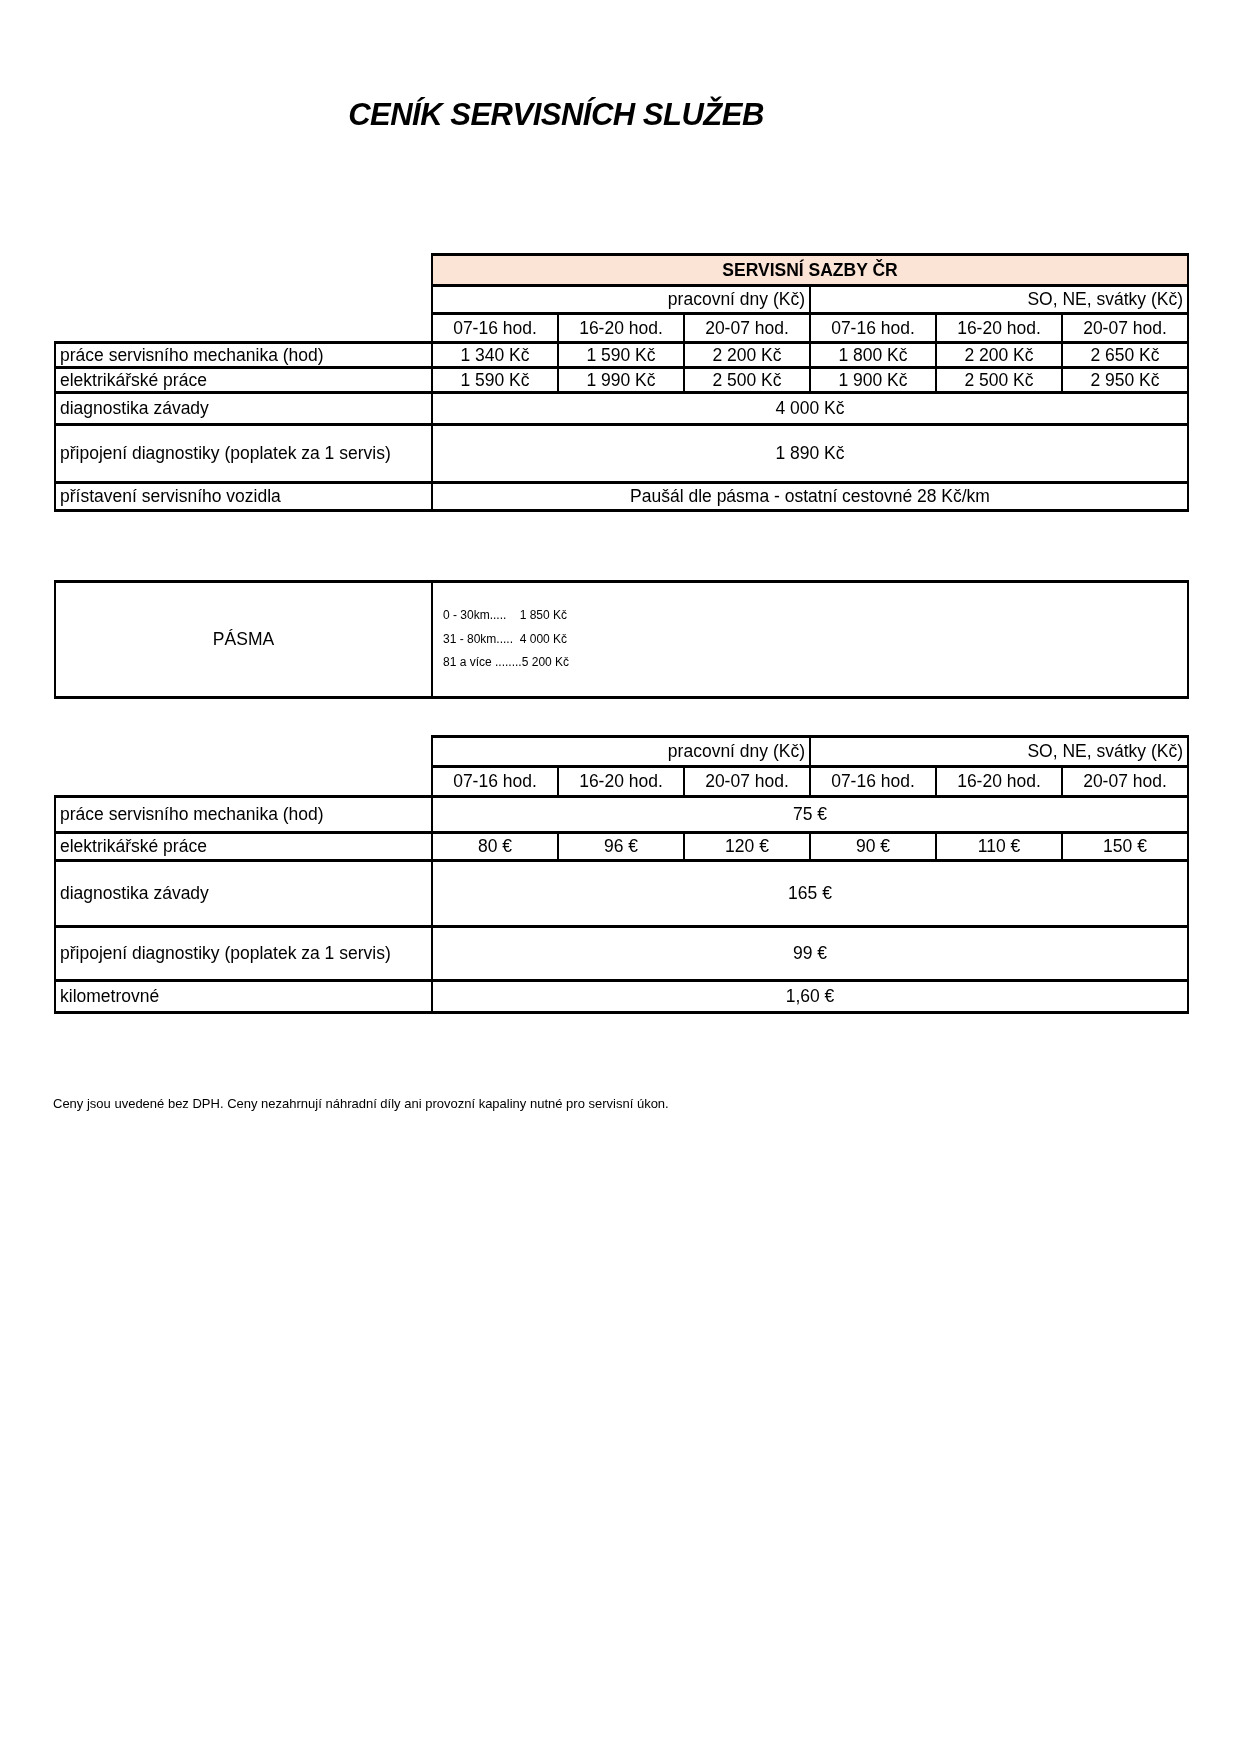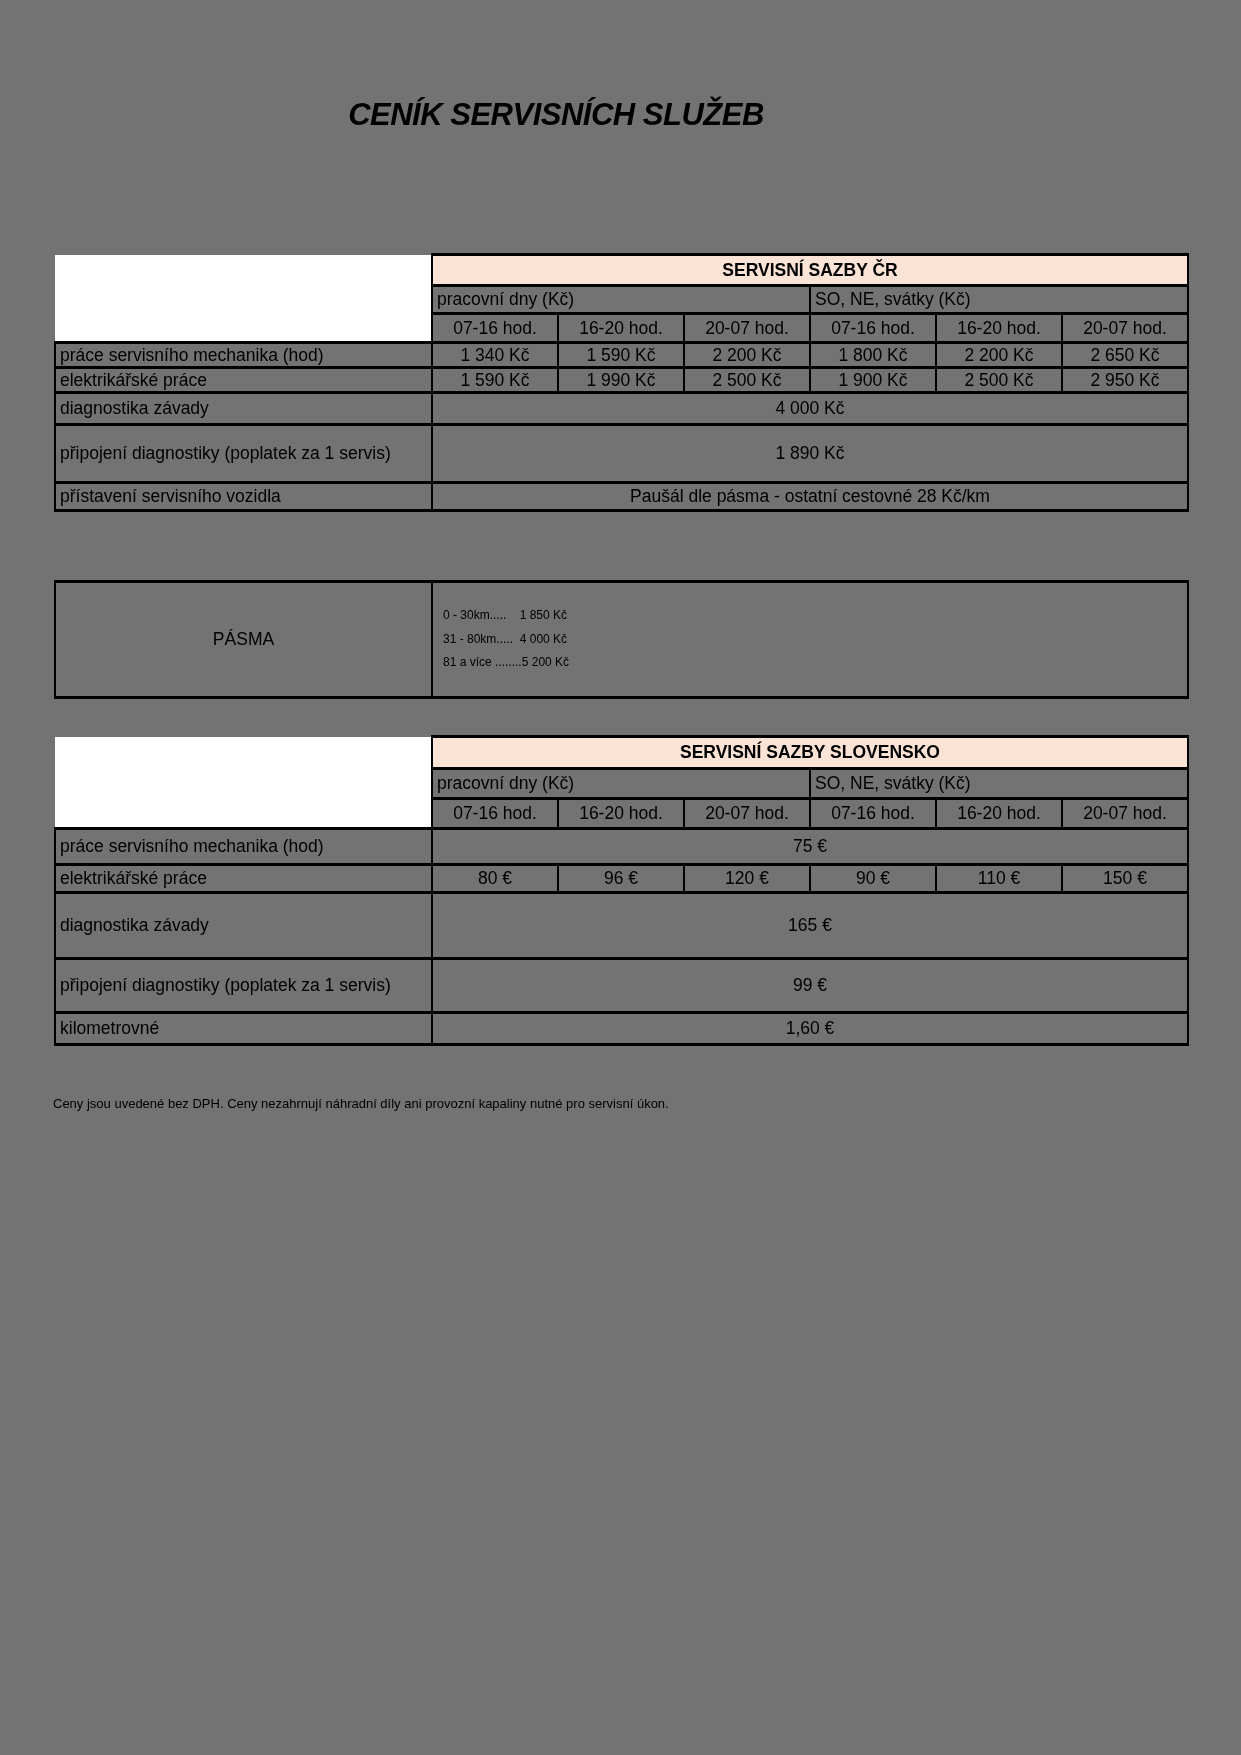--- a/index.html
+++ b/index.html
@@ -1,20 +1,20 @@
 <!DOCTYPE html>
 <html><head>
 <meta charset="utf-8">
 <style>
   html,body{margin:0;padding:0;background:#e8e8e8;}
   .page{
     position:relative;
     width:1241px;height:1755px;
     margin:0 auto;
-    background:#737373;
+    background:#ffffff;
     font-family:"Liberation Sans", sans-serif;
     color:#000;
     overflow:hidden;
   }
   .page-title{
     position:absolute;top:97px;left:0;width:1112px;
     text-align:center;
     font-size:31px;font-weight:700;font-style:italic;
     letter-spacing:-0.5px;
   }
@@ -29,21 +29,21 @@
     border-bottom-width:3px;
     padding:0 4px;
     vertical-align:middle;
     font-size:17.5px;
     overflow:hidden;
     white-space:nowrap;
   }
   td.ghost{border:none !important;background:#fff;}
   td.peach{background:#FBE3D5;}
   td.title-cell{font-weight:700;text-align:center;font-size:18px;}
-  td.group-cell{text-align:left;font-size:18px;}
+  td.group-cell{text-align:right;font-size:18px;}
   td.hour-cell{text-align:center;font-size:16.5px;}
   td.label-cell{text-align:left;padding-left:7px;}
   td.val{text-align:center;}
   td.bt4{border-top-width:4px;}
   td.bb4{border-bottom-width:4px;}
   td.bl4{border-left-width:4px;}
   td.br4{border-right-width:4px;}
   td.vbottom{vertical-align:bottom;padding-bottom:6px;}
   td.pasma-label{text-align:center;font-size:18px;}
   td.pasma-content{vertical-align:middle;}
@@ -149,24 +149,20 @@
     <colgroup>
       <col style="width:377px">
       <col style="width:126px">
         <col style="width:126px">
         <col style="width:126px">
       <col style="width:126px">
         <col style="width:126px">
         <col style="width:126px">
     </colgroup>
     <tbody>
-        <tr style="height:32px">
-      <td class="ghost"></td>
-      <td class="peach title-cell bt4 bl4 br4" colspan="6">SERVISNÍ SAZBY SLOVENSKO</td>
-    </tr>
     <tr style="height:30px">
       <td class="ghost"></td>
       <td class="group-cell bl4" colspan="3">pracovní dny (Kč)</td>
       <td class="group-cell br4" colspan="3">SO, NE, svátky (Kč)</td>
     </tr>
     <tr style="height:30px">
       <td class="ghost"></td>
       <td class="hour-cell bl4">07-16 hod.</td>
       <td class="hour-cell">16-20 hod.</td>
       <td class="hour-cell">20-07 hod.</td>

